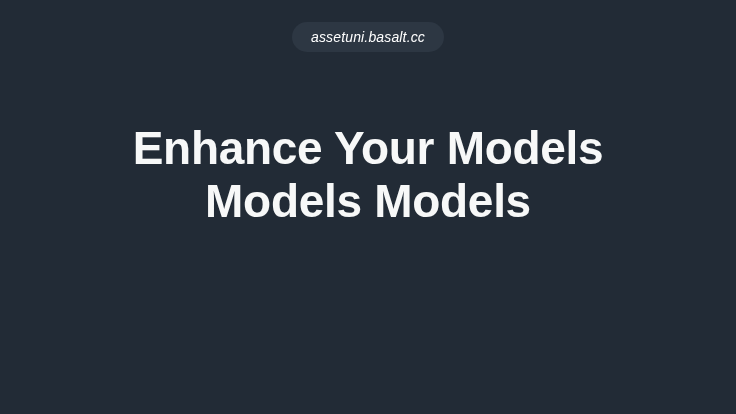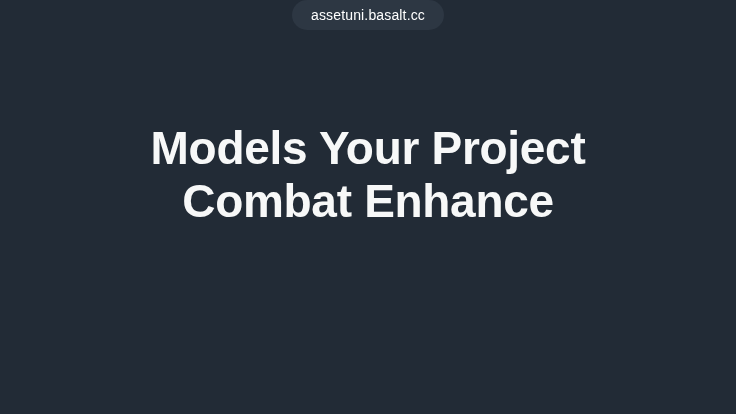--- a/index.html
+++ b/index.html
@@ -17,27 +17,29 @@
     position: relative;
     width: 736px;
     height: 414px;
     background: #222b36;
     box-sizing: border-box;
     display: flex;
     flex-direction: column;
     align-items: center;
   }
   .domain-badge {
+    margin-top: 22px;
     height: 30px;
     display: inline-flex;
     align-items: center;
     justify-content: center;
     padding: 0 19px;
     border-radius: 999px;
     background: #2d3743;
+    font-style: italic;
   }
   .domain-badge-label {
     font-family: "Liberation Sans", sans-serif;
     font-size: 14px;
     font-weight: 500;
     letter-spacing: 0.15px;
     color: #ffffff;
     white-space: nowrap;
     line-height: 1;
   }
@@ -68,18 +70,18 @@
 <body>
 
 <div class="hero">
 
   <div class="domain-badge">
     <span class="domain-badge-label">assetuni.basalt.cc</span>
   </div>
 
   <div class="headline-block">
     <h1 class="headline">
-      <span class="headline-line">Models Your Project</span>
-      <span class="headline-line">Combat Enhance</span>
+      <span class="headline-line">Enhance Your Models</span>
+      <span class="headline-line">Models Models</span>
     </h1>
   </div>
 
 </div>
 
 </body></html>

